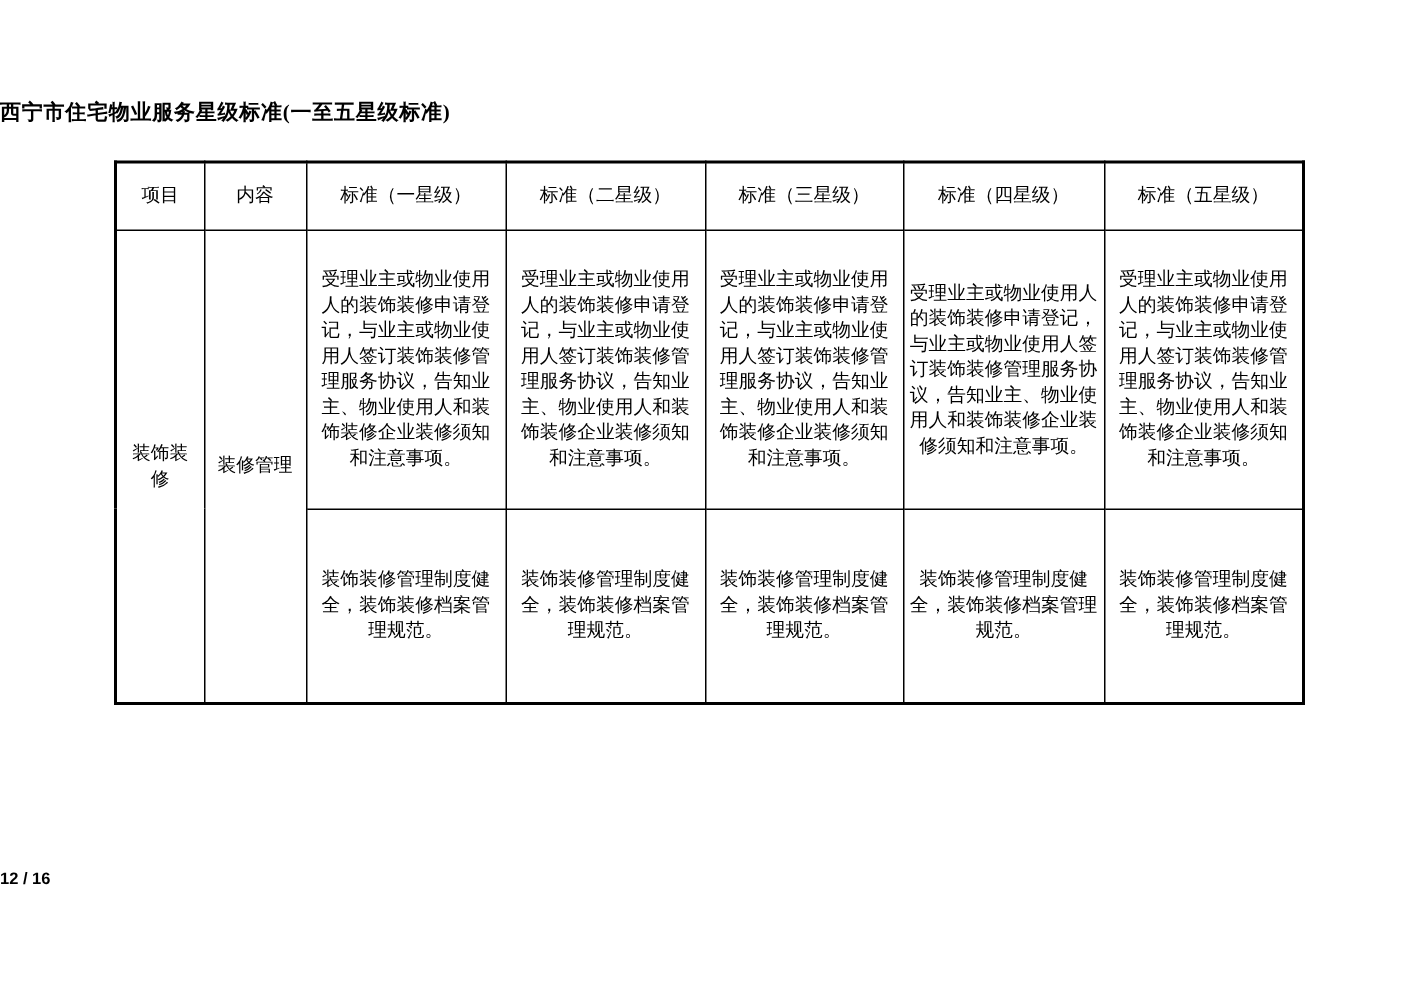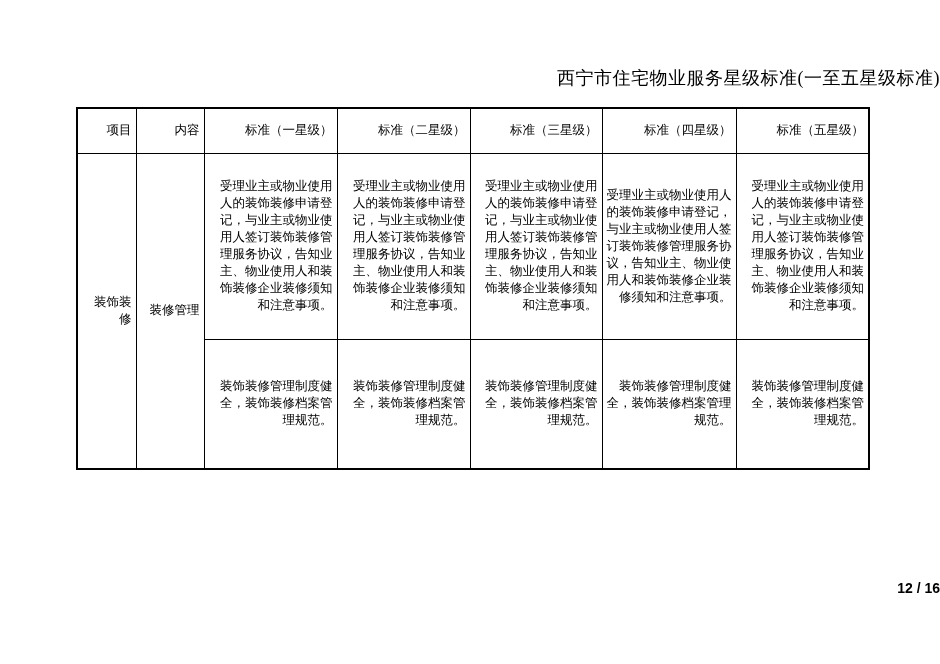--- a/index.html
+++ b/index.html
@@ -13,59 +13,59 @@
     position: relative;
     font-family: "Liberation Serif", serif;
     color: #000000;
     overflow: hidden;
   }
   .doc-title {
     position: absolute;
     top: 66px;
     left: 0;
     width: 100%;
-    text-align: right;
-    font-size: 18px;
-    font-weight: normal;
+    text-align: left;
+    font-size: 14px;
+    font-weight: bold;
     letter-spacing: 0.5px;
   }
   table.star-table {
     position: absolute;
     top: 107px;
     left: 76px;
     width: 792px;
     border-collapse: collapse;
     table-layout: fixed;
     border: 2px solid #000000;
   }
   table.star-table th,
   table.star-table td {
     border: 1px solid #000000;
-    text-align: right;
+    text-align: center;
     vertical-align: middle;
     font-size: 12.5px;
     line-height: 17px;
     font-weight: normal;
     padding: 2px 4px;
     word-break: break-all;
   }
   tr.header-row { height: 45px; }
   tr.body-row-1 { height: 186px; }
   tr.body-row-2 { height: 130px; }
   td.label-cell {
     padding: 2px 2px;
   }
   .page-number {
     position: absolute;
     top: 580px;
     left: 0;
     width: 100%;
-    text-align: right;
+    text-align: left;
     font-family: "Liberation Sans", sans-serif;
-    font-size: 14px;
+    font-size: 11px;
     font-weight: bold;
   }
 </style>
 </head>
 <body>
 
 <div class="doc-title">西宁市住宅物业服务星级标准(一至五星级标准)</div>
 
 <table class="star-table">
   <colgroup>

